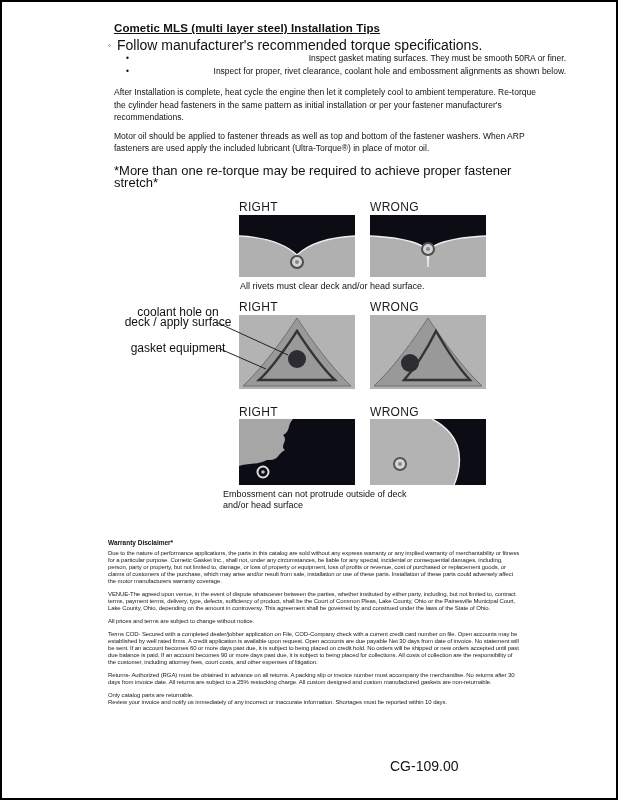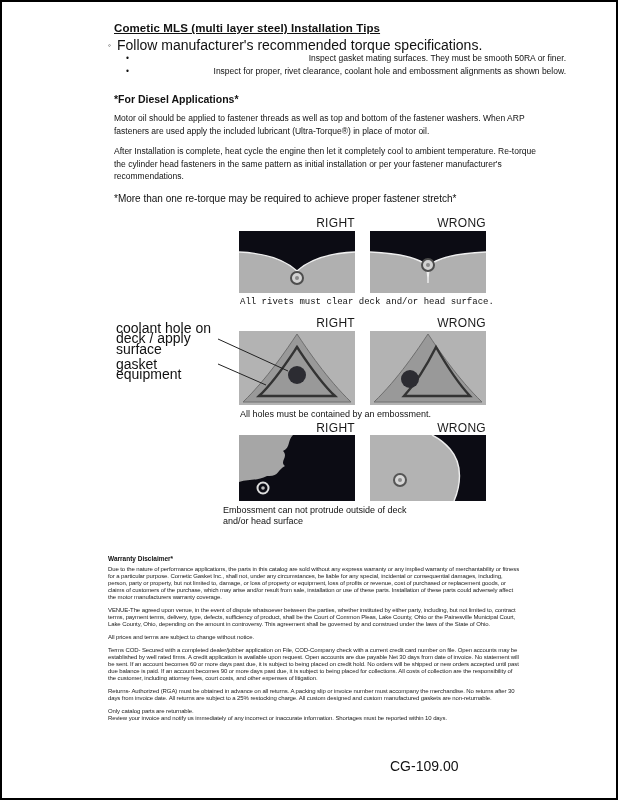--- a/index.html
+++ b/index.html
@@ -19,28 +19,28 @@
     margin:0 0 5px 6px;letter-spacing:.1px;
   }
   .bullet-list{margin:0;}
   .b-item{font-size:14px;line-height:13px;position:relative;padding-left:9px;}
   .b-item::before{content:"◦";position:absolute;left:0;top:0;font-size:8.5px;}
   .sb-item{font-size:8.5px;line-height:13px;position:relative;margin-left:18px;padding-left:9px;text-align:right;}
   .sb-item::before{content:"•";position:absolute;left:0;top:0;font-size:8.5px;}
   .diesel-head{font-size:10.5px;font-weight:bold;margin:15px 0 0 6px;line-height:13px;}
   .para{font-size:8.5px;line-height:12.5px;margin:6px 0 0 6px;width:426px;}
   .para2{margin-top:8px;}
-  .note{font-size:10px;line-height:12px;margin:10px 0 0 6px;width:426px;}
+  .note{font-size:13px;line-height:12px;margin:10px 0 0 6px;width:426px;}
 
   .diagram-area{position:relative;width:440px;height:318px;margin-top:8px;}
-  .rw-label{position:absolute;width:116px;text-align:right;font-size:12px;color:#1a1a1a;letter-spacing:.3px;}
+  .rw-label{position:absolute;width:116px;text-align:left;font-size:12px;color:#1a1a1a;letter-spacing:.3px;}
   .fig{position:absolute;width:116px;}
   .fig svg{display:block;width:100%;height:100%;}
   .caption{position:absolute;font-size:9px;line-height:11px;color:#111;}
-  .callout{position:absolute;left:8px;width:108px;text-align:left;font-size:14px;line-height:10.5px;color:#111;}
+  .callout{position:absolute;left:16px;width:108px;text-align:center;font-size:12px;line-height:10.5px;color:#111;}
   .connector{position:absolute;left:0;top:0;pointer-events:none;}
 
   .warranty{margin:24px 0 0 0;width:412px;}
   .w-title{font-size:6.5px;font-weight:bold;margin:0 0 4px 0;}
   .w-para{font-size:6px;line-height:7px;letter-spacing:-.1px;margin:0 0 6px 0;color:#222;}
   .w-para.tight{margin-bottom:0;}
   .footer-code{position:absolute;left:388px;top:756px;font-size:14px;color:#111;}
 </style>
 </head>
 <body>
@@ -49,23 +49,22 @@
   <div class="content">
 
     <h1 class="doc-title">Cometic MLS (multi layer steel) Installation Tips</h1>
 
     <div class="bullet-list">
       <div class="b-item">Follow manufacturer's recommended torque specifications.</div>
       <div class="sb-item">Inspect gasket mating surfaces.  They must be smooth 50RA or finer.</div>
       <div class="sb-item">Inspect for proper, rivet clearance, coolant hole and embossment alignments as shown below.</div>
     </div>
 
-    <h2 class="diesel-head">*For Diesel Applications*</h2>
+    <p class="para para2">After Installation is complete, heat cycle the engine then let it completely cool to ambient temperature. Re-torque the cylinder head fasteners in the same pattern as initial installation or per your fastener manufacturer's recommendations.</p>
     <p class="para">Motor oil should be applied to fastener threads as well as top and bottom of the fastener washers. When ARP fasteners are used apply the included lubricant (Ultra-Torque®) in place of motor oil.</p>
-    <p class="para para2">After Installation is complete, heat cycle the engine then let it completely cool to ambient temperature. Re-torque the cylinder head fasteners in the same pattern as initial installation or per your fastener manufacturer's recommendations.</p>
     <p class="note">*More than one re-torque may be required to achieve proper fastener stretch*</p>
 
     <div class="diagram-area">
 
       <div class="rw-label" style="left:131px;top:3px;">RIGHT</div>
       <div class="rw-label" style="left:262px;top:3px;">WRONG</div>
 
       <div class="fig" style="left:131px;top:18px;height:62px;">
         <svg viewBox="0 0 116 62">
           <rect width="116" height="62" fill="#b0b0b0"></rect>
@@ -77,21 +76,21 @@
       </div>
       <div class="fig" style="left:262px;top:18px;height:62px;">
         <svg viewBox="0 0 116 62">
           <rect width="116" height="62" fill="#b0b0b0"></rect>
           <path d="M0,0 H116 V21 C96,22 76,25 66,30 C60,33 58,38 58,52 C58,38 56,33 50,30 C40,25 20,22 0,21 Z" fill="#0c0c14"></path>
           <path d="M0,21 C20,22 40,25 50,30 C56,33 58,38 58,52 C58,38 60,33 66,30 C76,25 96,22 116,21" fill="none" stroke="#efefef" stroke-width="1.4"></path>
           <circle cx="58" cy="34" r="6" fill="#d2d2d2" stroke="#4d4d4d" stroke-width="2"></circle>
           <circle cx="58" cy="34" r="2" fill="#8a8a8a"></circle>
         </svg>
       </div>
-      <div class="caption" style="left:132px;top:84px;width:280px;font-family:Liberation Mono, monospace;">All rivets must clear deck and/or head surface.</div>
+      <div class="caption" style="left:132px;top:84px;width:280px;">All rivets must clear deck and/or head surface.</div>
 
       <div class="rw-label" style="left:131px;top:103px;">RIGHT</div>
       <div class="rw-label" style="left:262px;top:103px;">WRONG</div>
 
       <div class="callout" style="top:110px;">
         <div>coolant hole on</div>
         <div>deck / apply surface</div>
       </div>
       <div class="callout" style="top:146px;">gasket equipment</div>
 
@@ -110,21 +109,20 @@
           <path d="M66,16 C74,30 86,50 100,65 L34,65 C46,52 58,32 66,16 Z" fill="none" stroke="#333333" stroke-width="2.4"></path>
           <circle cx="40" cy="48" r="9" fill="#2c2c32"></circle>
         </svg>
       </div>
 
       <svg class="connector" width="440" height="318">
         <line x1="110" y1="126" x2="180" y2="158" stroke="#222" stroke-width="1"></line>
         <line x1="110" y1="151" x2="158" y2="172" stroke="#222" stroke-width="1"></line>
       </svg>
 
-      <div class="caption" style="left:132px;top:196px;width:280px;">All holes must be contained by an embossment.</div>
 
       <div class="rw-label" style="left:131px;top:208px;">RIGHT</div>
       <div class="rw-label" style="left:262px;top:208px;">WRONG</div>
 
       <div class="fig" style="left:131px;top:222px;height:66px;">
         <svg viewBox="0 0 116 66">
           <rect width="116" height="66" fill="#0c0c14"></rect>
           <path d="M0,0 H54 C48,6 52,12 44,16 C50,22 40,26 46,31 C38,35 40,42 28,41 C18,46 10,44 0,47 Z" fill="#a6a6a6"></path>
           <circle cx="24" cy="53" r="5.5" fill="none" stroke="#dddddd" stroke-width="2"></circle>
           <circle cx="24" cy="53" r="1.8" fill="#bbbbbb"></circle>

